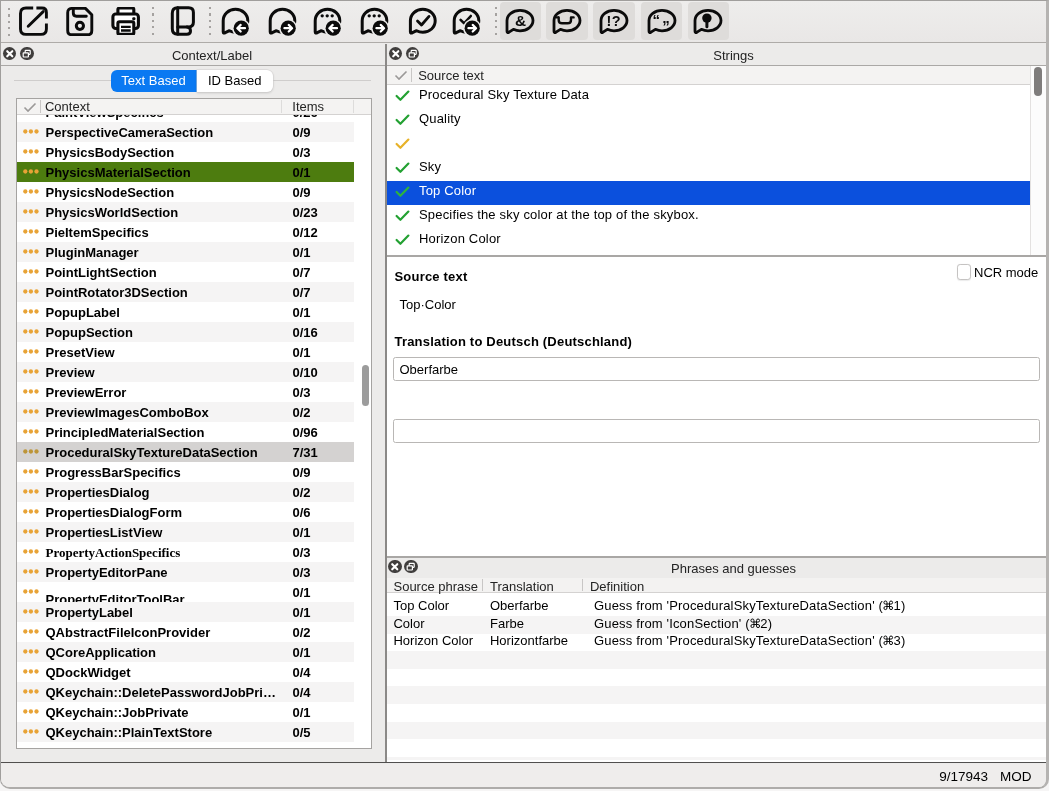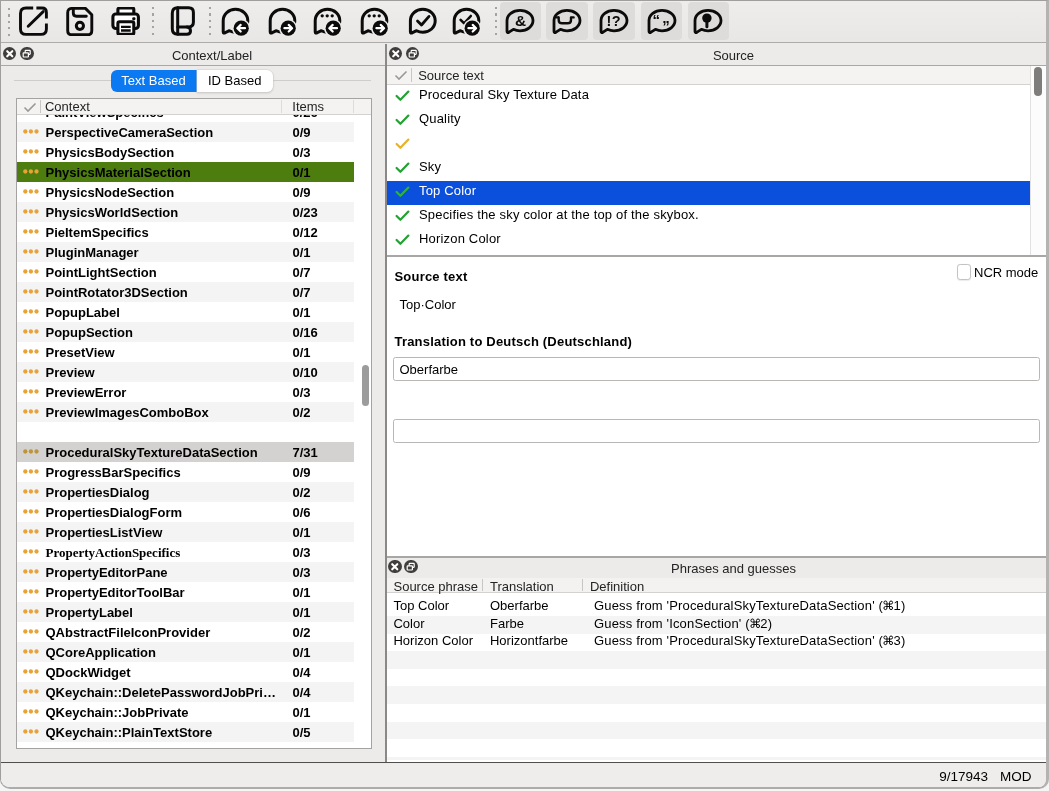--- a/index.html
+++ b/index.html
@@ -307,20 +307,29 @@
           </div>
           <div class="abs" style="left:0;top:286.8px;width:337.4px;height:20px;background:#f5f4f4;">
             <svg class="abs" style="left:6.4px;top:7.6px;" width="19" height="5" viewBox="0 0 19 5">
               <circle cx="2.3" cy="2.5" r="2.15" fill="#e8a336"></circle>
               <circle cx="7.9" cy="2.5" r="2.15" fill="#e8a336"></circle>
               <circle cx="13.5" cy="2.5" r="2.15" fill="#e8a336"></circle>
             </svg>
             <div class="abs row-b" style="left:28.8px;top:2.8px;white-space:nowrap;">PreviewImagesComboBox</div>
             <div class="abs row-b" style="left:275.8px;top:2.8px;">0/2</div>
           </div>
+          <div class="abs" style="left:0;top:306.8px;width:337.4px;height:20px;background:#ffffff;">
+            <svg class="abs" style="left:6.4px;top:7.6px;" width="19" height="5" viewBox="0 0 19 5">
+              <circle cx="2.3" cy="2.5" r="2.15" fill="#e8a336"></circle>
+              <circle cx="7.9" cy="2.5" r="2.15" fill="#e8a336"></circle>
+              <circle cx="13.5" cy="2.5" r="2.15" fill="#e8a336"></circle>
+            </svg>
+            <div class="abs row-b" style="left:28.8px;top:2.8px;white-space:nowrap;">PrincipledMaterialSection</div>
+            <div class="abs row-b" style="left:275.8px;top:2.8px;">0/96</div>
+          </div>
           <div class="abs" style="left:0;top:326.8px;width:337.4px;height:20px;background:#d4d2d1;">
             <svg class="abs" style="left:6.4px;top:7.6px;" width="19" height="5" viewBox="0 0 19 5">
               <circle cx="2.3" cy="2.5" r="2.15" fill="#bd9538"></circle>
               <circle cx="7.9" cy="2.5" r="2.15" fill="#bd9538"></circle>
               <circle cx="13.5" cy="2.5" r="2.15" fill="#bd9538"></circle>
             </svg>
             <div class="abs row-b" style="left:28.8px;top:2.8px;white-space:nowrap;">ProceduralSkyTextureDataSection</div>
             <div class="abs row-b" style="left:275.8px;top:2.8px;">7/31</div>
           </div>
           <div class="abs" style="left:0;top:346.8px;width:337.4px;height:20px;background:#ffffff;">
@@ -376,21 +385,21 @@
             </svg>
             <div class="abs row-b" style="left:28.8px;top:2.8px;white-space:nowrap;">PropertyEditorPane</div>
             <div class="abs row-b" style="left:275.8px;top:2.8px;">0/3</div>
           </div>
           <div class="abs" style="left:0;top:466.8px;width:337.4px;height:20px;background:#ffffff;">
             <svg class="abs" style="left:6.4px;top:7.6px;" width="19" height="5" viewBox="0 0 19 5">
               <circle cx="2.3" cy="2.5" r="2.15" fill="#e8a336"></circle>
               <circle cx="7.9" cy="2.5" r="2.15" fill="#e8a336"></circle>
               <circle cx="13.5" cy="2.5" r="2.15" fill="#e8a336"></circle>
             </svg>
-            <div class="abs row-b" style="left:28.8px;top:3px;white-space:nowrap;">PropertyEditorToolBar</div>
+            <div class="abs row-b" style="left:28.8px;top:10px;white-space:nowrap;">PropertyEditorToolBar</div>
             <div class="abs row-b" style="left:275.8px;top:2.8px;">0/1</div>
           </div>
           <div class="abs" style="left:0;top:486.8px;width:337.4px;height:20px;background:#f5f4f4;">
             <svg class="abs" style="left:6.4px;top:7.6px;" width="19" height="5" viewBox="0 0 19 5">
               <circle cx="2.3" cy="2.5" r="2.15" fill="#e8a336"></circle>
               <circle cx="7.9" cy="2.5" r="2.15" fill="#e8a336"></circle>
               <circle cx="13.5" cy="2.5" r="2.15" fill="#e8a336"></circle>
             </svg>
             <div class="abs row-b" style="left:28.8px;top:2.8px;white-space:nowrap;">PropertyLabel</div>
             <div class="abs row-b" style="left:275.8px;top:2.8px;">0/1</div>
@@ -449,21 +458,21 @@
             <div class="abs row-b" style="left:28.8px;top:2.8px;white-space:nowrap;">QKeychain::PlainTextStore</div>
             <div class="abs row-b" style="left:275.8px;top:2.8px;">0/5</div>
           </div>
         </div>
 
     <div class="abs" style="left:345px;top:266px;width:7.4px;height:41px;background:#9c9c9c;border-radius:3.7px;"></div>
   </div>
 
   <div class="abs" id="strings" style="left:387.2px;top:44px;width:659.8px;height:212px;background:#fff;"></div>
   <div class="abs" style="left:387.2px;top:44px;width:659.8px;height:21.2px;background:#ecebea;border-bottom:1px solid #aaa8a6;"></div>
-  <div class="abs ttl" style="left:422px;top:48.7px;width:624px;">Source</div>
+  <div class="abs ttl" style="left:422px;top:48.7px;width:624px;">Strings</div>
   <div class="dkbtn" style="left:389px;top:47.2px;"><svg width="13.5" height="13.5" viewBox="0 0 13.5 13.5">
           <path d="M4.2,4.2 L9.3,9.3 M9.3,4.2 L4.2,9.3" stroke="#fff" stroke-width="2.1" stroke-linecap="round"></path>
         </svg></div>
   <div class="dkbtn" style="left:406.4px;top:47.2px;"><svg width="13.5" height="13.5" viewBox="0 0 13.5 13.5">
           <rect x="5.2" y="3.4" width="5" height="3.9" rx="0.5" fill="none" stroke="#fff" stroke-width="1.2"></rect>
           <rect x="3.2" y="5.8" width="5.2" height="4.2" rx="0.5" fill="#403e3d" stroke="#fff" stroke-width="1.2"></rect>
         </svg></div>
 
   <div class="abs" style="left:387.2px;top:66.2px;width:643.5px;height:18.3px;background:#f4f3f2;border-bottom:1px solid #d4d2d1;">
     <svg class="abs" style="left:7px;top:4.6px;" width="14" height="11" viewBox="0 0 14 11">

